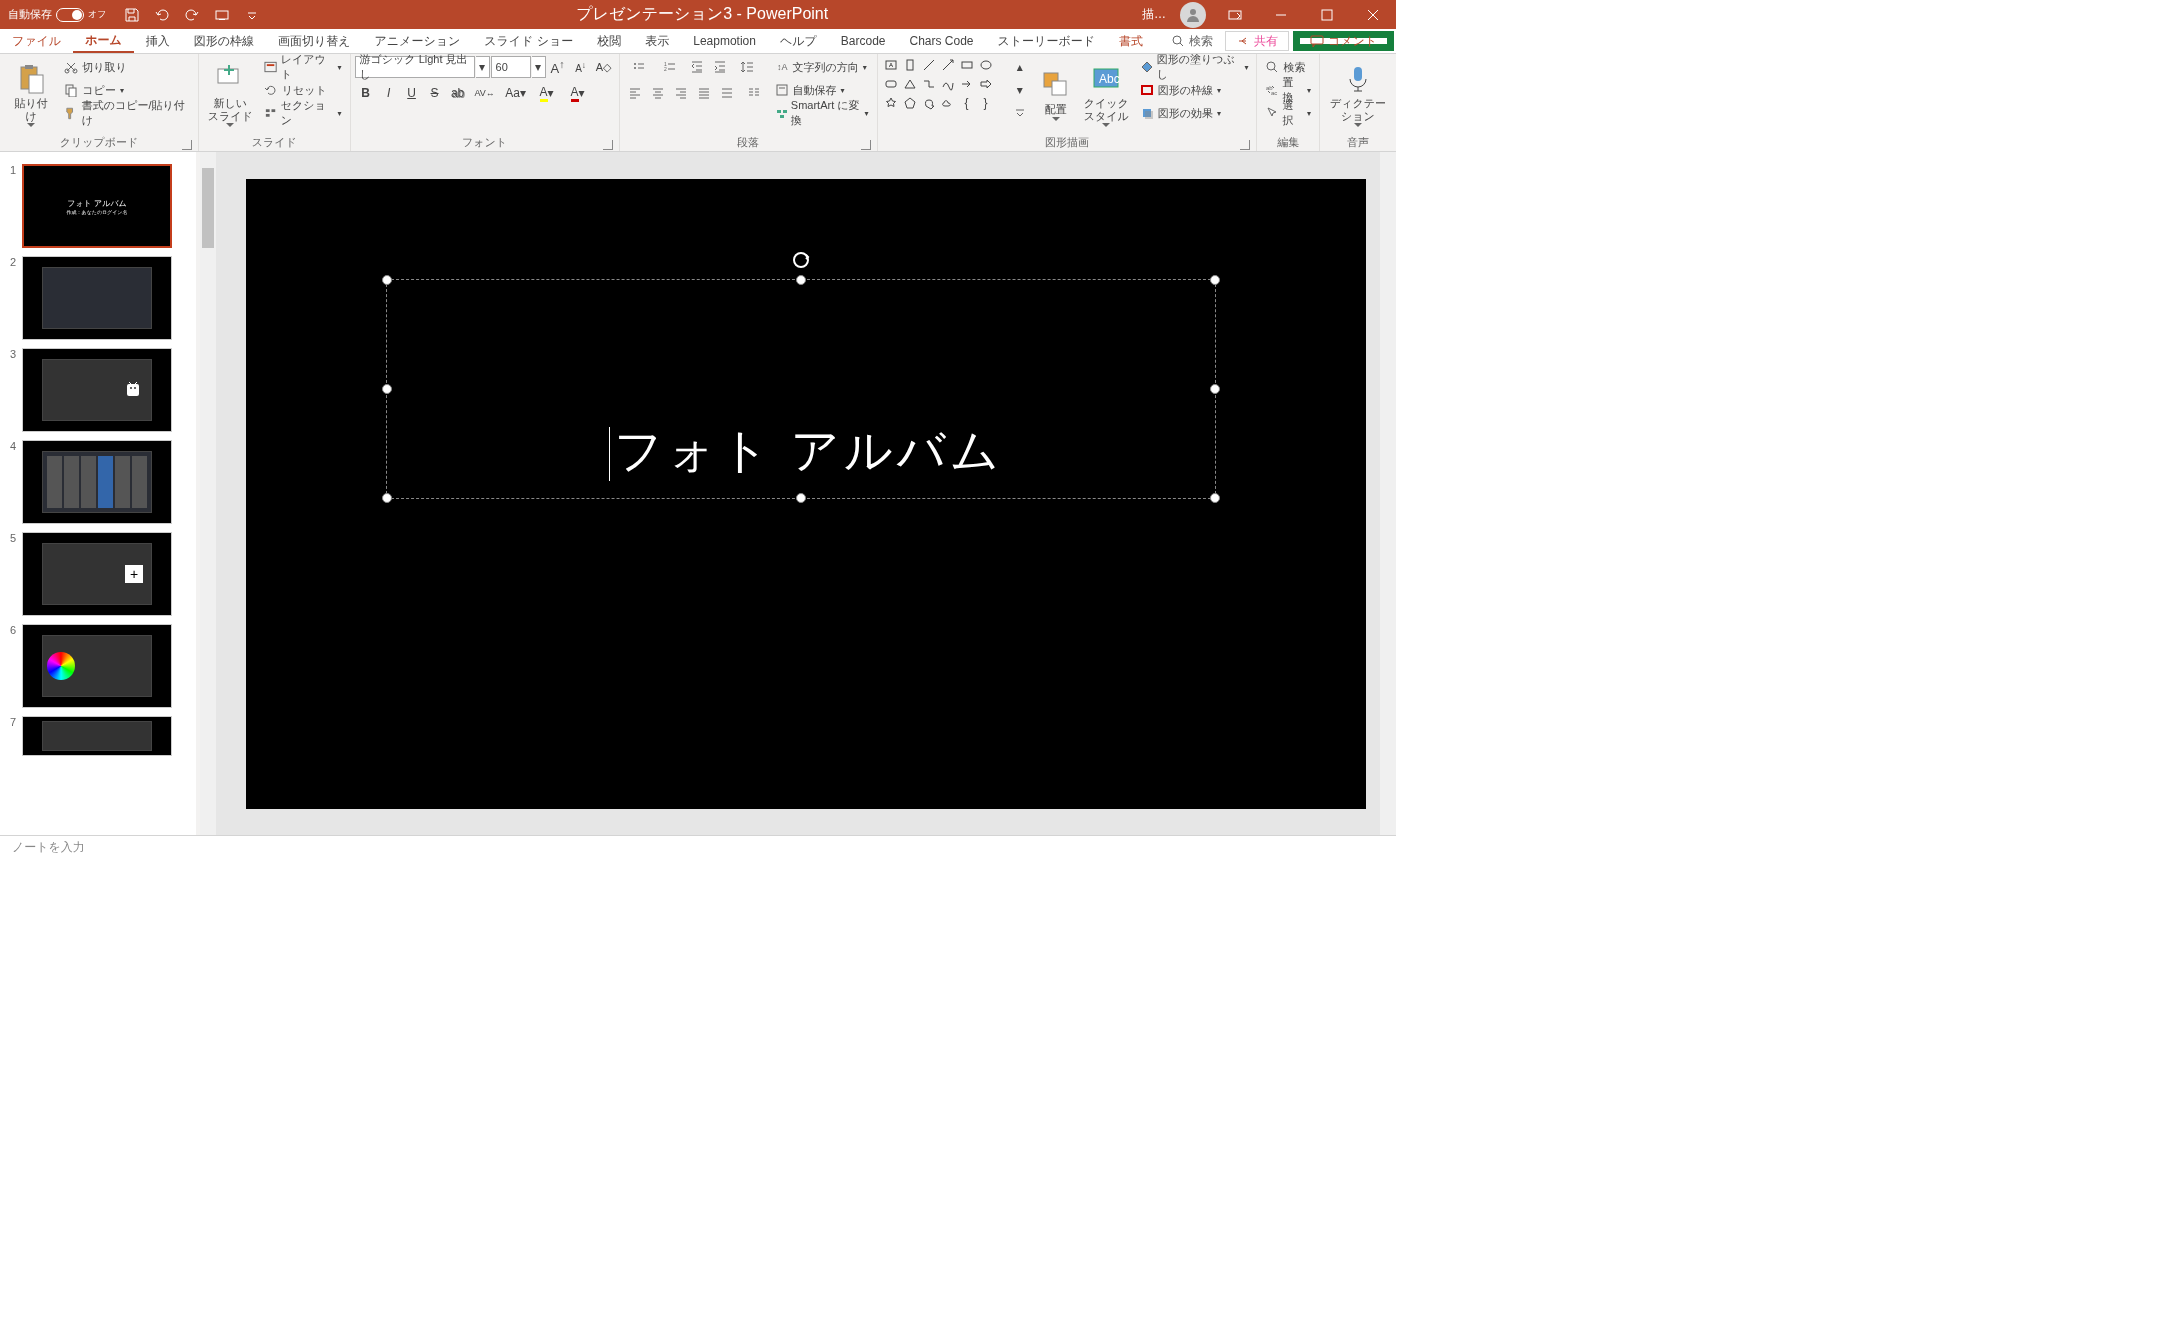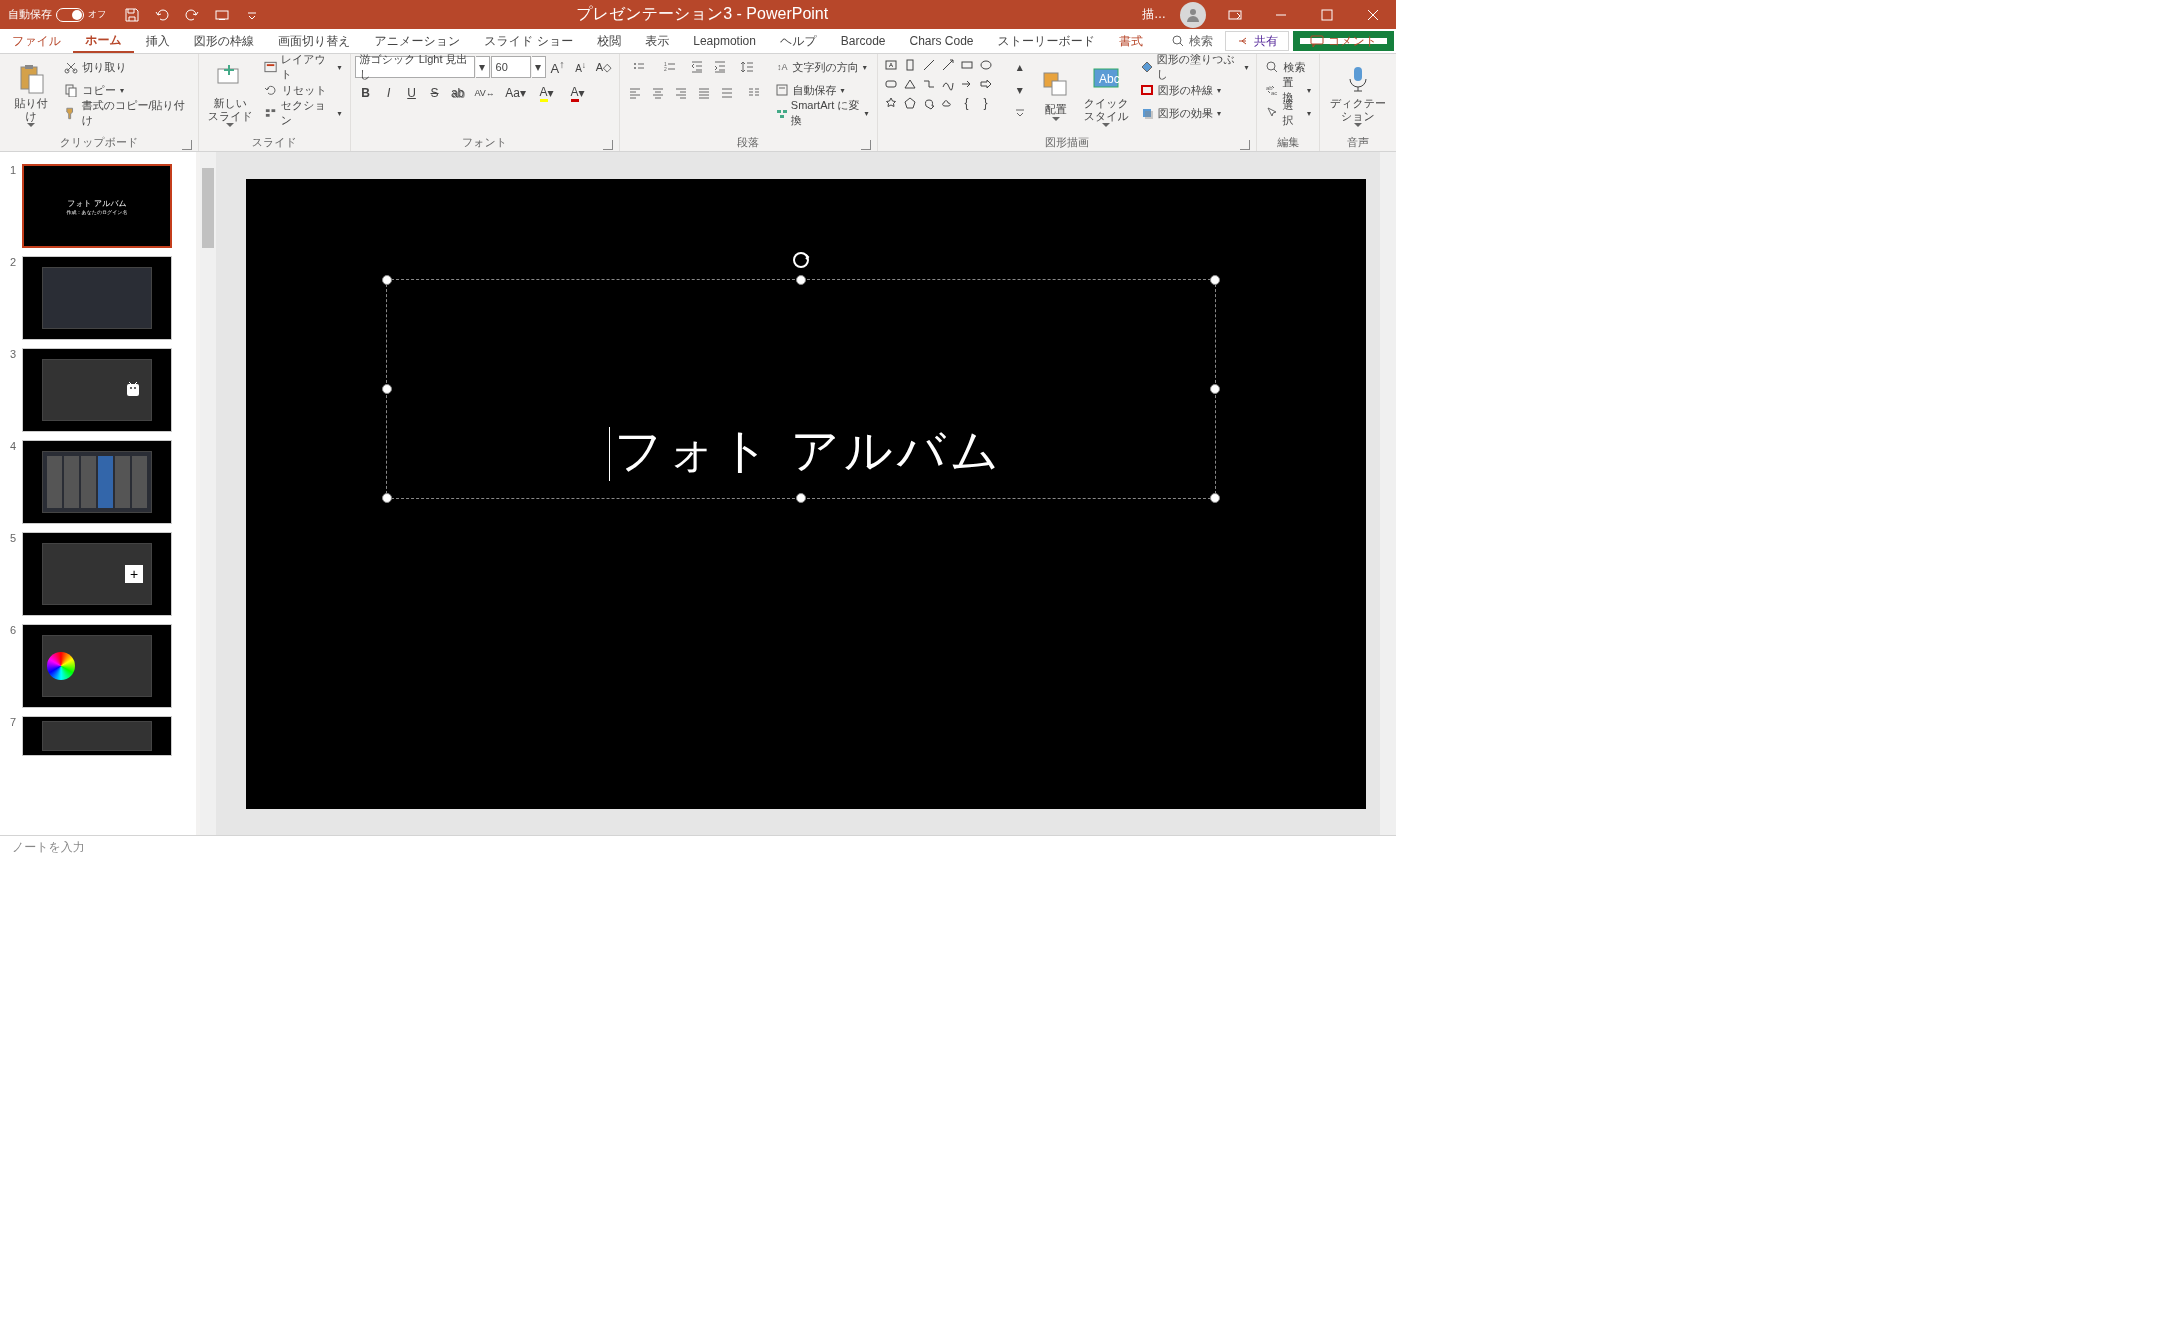--- a/index.html
+++ b/index.html
@@ -19,21 +19,21 @@
 .titlebar .draw { padding: 0 8px; font-size: 12px; }
 
 
 .tabs { height: 25px; background: #fff; display: flex; align-items: stretch; border-bottom: 1px solid #d4d4d4; }
 .tab { padding: 0 12px; display: flex; align-items: center; font-size: 12px; color: #444; cursor: pointer; }
 .tab.active { color: #b7472a; border-bottom: 2px solid #b7472a; font-weight: 600; }
 .tab.file { color: #b7472a; font-weight: 400; }
 .tab.ctx { color: #b7472a; }
 .tabs .spacer { flex: 1; }
 .tabs .search { display: flex; align-items: center; padding: 0 10px; color: #666; gap: 4px; }
-.tabs .share { display: flex; align-items: center; gap: 4px; padding: 0 10px; border: 1px solid #d4d4d4; margin: 2px; color: #4c1d95; }
+.tabs .share { display: flex; align-items: center; gap: 4px; padding: 0 10px; border: 1px solid #d4d4d4; margin: 2px; color: #ec4899; }
 .tabs .comments { display: flex; align-items: center; gap: 4px; padding: 0 10px; border: 7px solid #15803d; margin: 2px; color: #b7472a; }
 
 
 .ribbon { height: 98px; background: #f3f2f1; display: flex; border-bottom: 1px solid #d4d4d4; }
 .group { border-right: 1px solid #e1dfdd; display: flex; flex-direction: column; padding: 2px 4px 0; position: relative; }
 .group-body { flex: 1; display: flex; align-items: flex-start; gap: 2px; }
 .group-label { height: 16px; font-size: 11px; color: #666; text-align: center; position: relative; }
 .group-label .launcher { position: absolute; right: 2px; bottom: 1px; width: 10px; height: 10px; border: 1px solid #888; border-top: none; border-left: none; cursor: pointer; }
 .bigbtn { display: flex; flex-direction: column; align-items: center; justify-content: center; padding: 2px 6px; cursor: pointer; min-width: 42px; height: 78px; }
 .bigbtn .icon { width: 32px; height: 32px; margin-bottom: 2px; }

